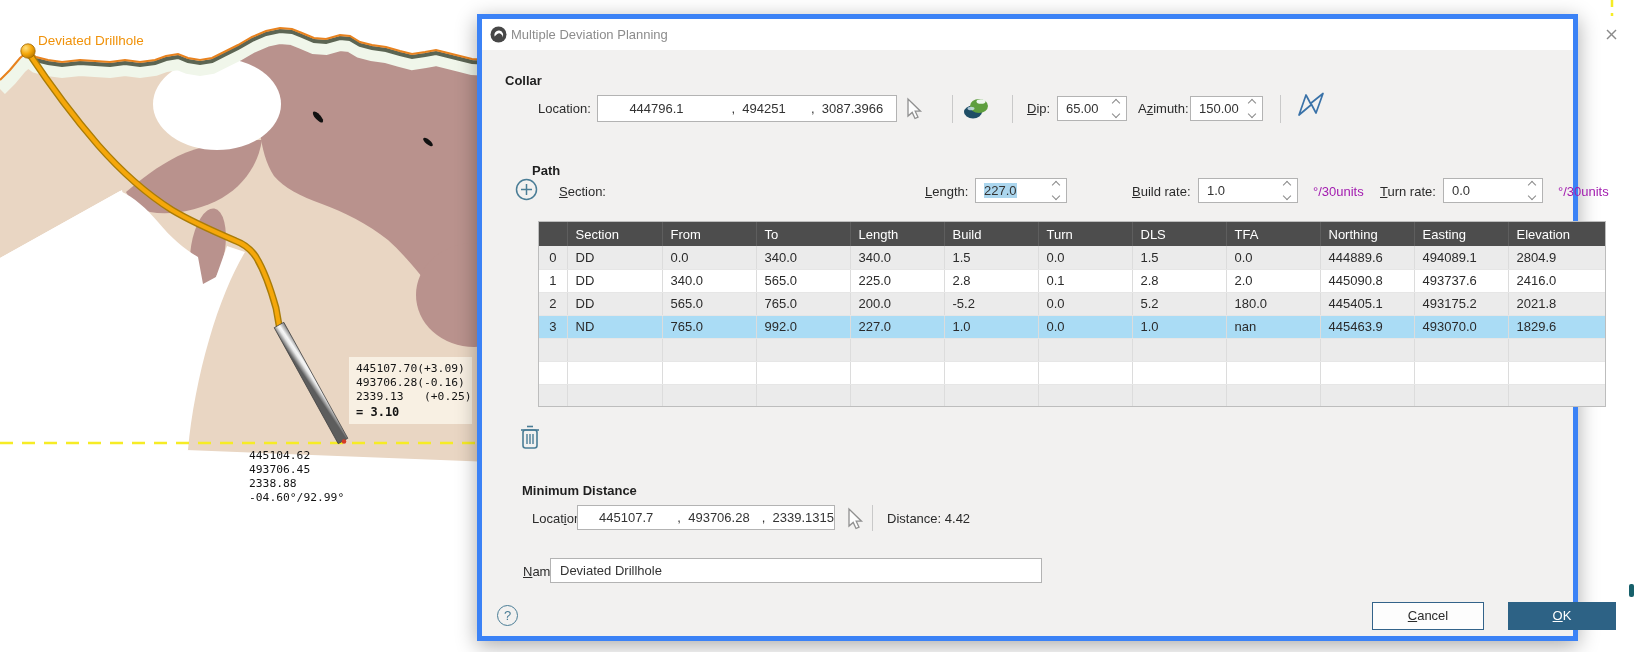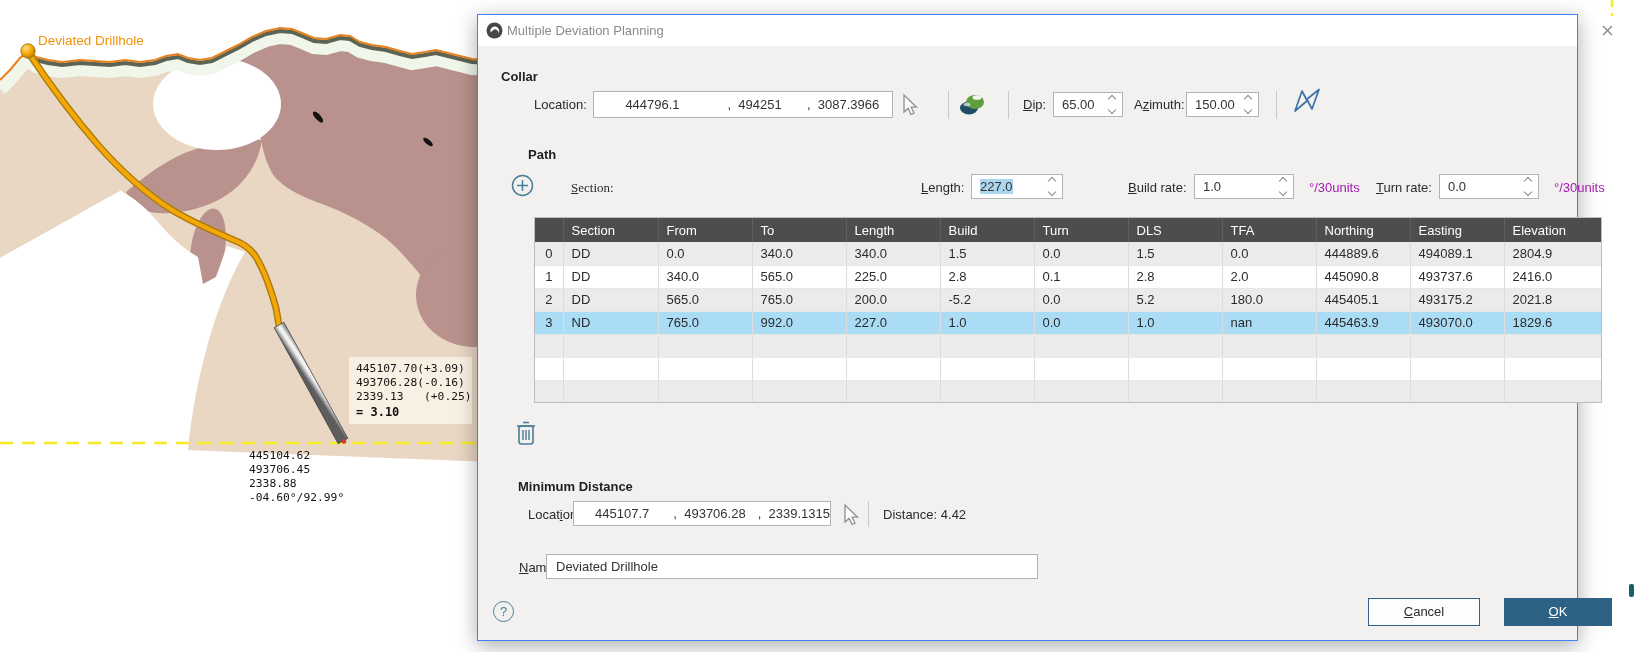--- a/index.html
+++ b/index.html
@@ -4,21 +4,21 @@
 <style>
   * { margin:0; padding:0; box-sizing:border-box; }
   html,body { width:1639px; height:652px; background:#ffffff; overflow:hidden;
               font-family:"Liberation Sans", sans-serif; }
   .abs { position:absolute; }
   
   #scene-svg { position:absolute; left:0; top:0; }
   .pre { white-space:pre; }
   
   #dialog { position:absolute; left:477px; top:14px; width:1101px; height:627px;
-            background:#f2f1f0; border:1px solid #3b82f6;
+            background:#f2f1f0; border:5px solid #3b82f6;
             box-shadow:0 5px 20px rgba(0,0,0,.33); }
   #titlebar { position:absolute; left:0; top:0; width:100%; height:31px; background:#ffffff; }
   #title-text { position:absolute; left:29px; top:8px; font-size:13px; color:#8c8c8c; }
   #app-icon { position:absolute; left:8px; top:7px; }
   #close-btn { position:absolute; left:1121px; top:7px; width:17px; height:17px; cursor:pointer; }
   .heading { position:absolute; font-size:13px; font-weight:bold; color:#1f1f1f; }
   .lbl { position:absolute; font-size:13px; color:#2b2b2b; white-space:nowrap; }
   .u { text-decoration:underline; }
   .tbox { position:absolute; background:#fff; border:1px solid #b3b3b3; font-size:13px;
           color:#333; display:flex; align-items:center;text-align:center; }
@@ -175,27 +175,27 @@
     <span class="spinbtns">
         <span class="chu"></span>
         <span class="chd"></span>
       </span>
   </div>
   <div class="vsep" style="left:798px; top:76px; height:28px;"></div>
   <svg class="iconbtn" style="left:813px; top:73px;" width="32" height="26">
     <path d="M4,23 L11,3 L15.5,11.5 L28,1.5 L21,21 L16.5,12.5 Z" fill="none" stroke="#3a72a8" stroke-width="1.7" stroke-linejoin="round"></path>
   </svg>
 
-  <div class="heading" style="left:23px; top:132px;padding-left:27px;">Path</div>
+  <div class="heading" style="left:23px; top:144px;padding-left:27px;">Path</div>
   <svg class="iconbtn" style="left:33px; top:159px;" width="23" height="23">
     <circle cx="11.5" cy="11.5" r="10" fill="none" stroke="#4a7d96" stroke-width="1.5"></circle>
     <line x1="11.5" y1="6" x2="11.5" y2="17" stroke="#4a7d96" stroke-width="1.5"></line>
     <line x1="6" y1="11.5" x2="17" y2="11.5" stroke="#4a7d96" stroke-width="1.5"></line>
   </svg>
-  <div class="lbl" style="left:93px; top:165px;font-family:Liberation Serif, serif;"><span class="u">S</span>ection:</div>
+  <div class="lbl" style="left:77px; top:165px;"><span class="u">S</span>ection:</div>
   <div class="lbl" style="left:443px; top:165px;"><span class="u">L</span>ength:</div>
   <div class="tbox spin" style="left:493px; top:159px; width:92px; height:25px;">
     <span class="sel-text">227.0</span>
     <span class="spinbtns">
         <span class="chu"></span>
         <span class="chd"></span>
       </span>
   </div>
   <div class="lbl" style="left:650px; top:165px;"><span class="u">B</span>uild rate:</div>
   <div class="tbox spin" style="left:716px; top:159px; width:100px; height:25px;">

